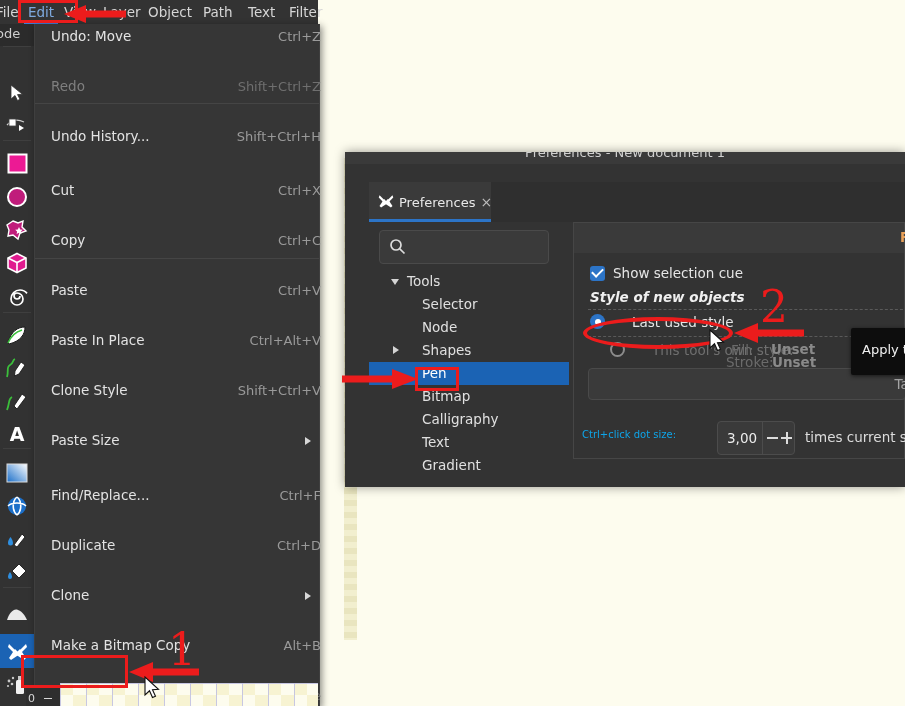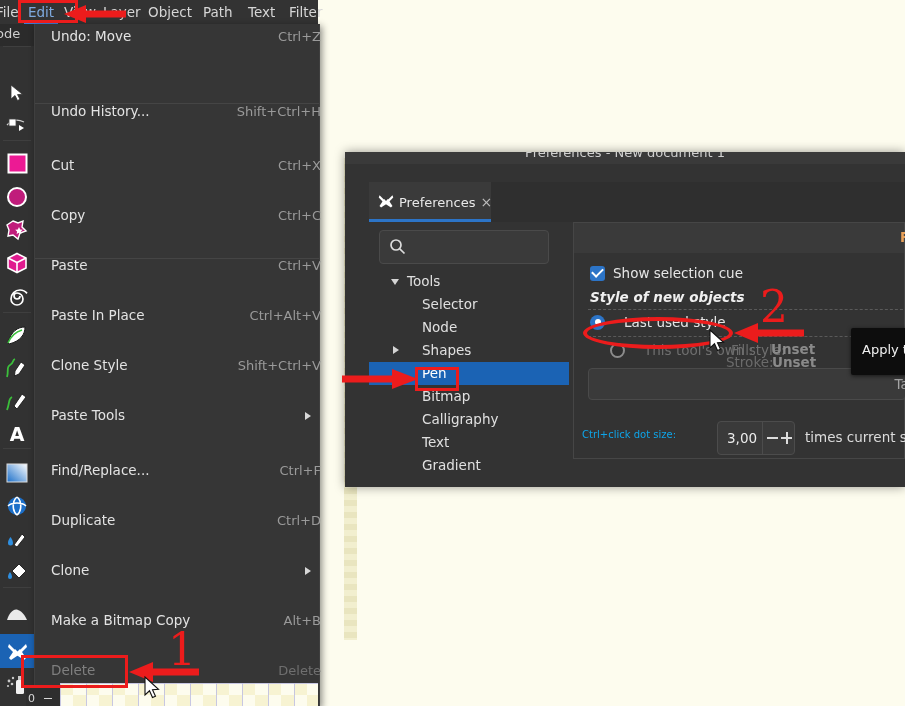--- a/index.html
+++ b/index.html
@@ -132,21 +132,21 @@
       display:flex;align-items:center;justify-content:center;}
   .cbox .chk{display:block;width:9px;height:5px;border-left:2px solid #fff;border-bottom:2px solid #fff;
       transform:rotate(-45deg);margin-top:-3px;}
   .cb-label{font-size:13.5px;color:#e6e6e6;}
 
   .sec-title{position:absolute;left:16px;top:36px;font-size:13.5px;font-weight:bold;color:#f0f0f0;font-style:italic;}
 
   .frame-dash{position:absolute;left:14px;top:56px;width:320px;height:26px;
       border-top:1px dashed #5a5a5a;border-bottom:1px dashed #5a5a5a;}
 
-  .radio-row{position:absolute;display:flex;align-items:center;gap:19px;}
+  .radio-row{position:absolute;display:flex;gap:27px;}
   .radio{width:15px;height:15px;border-radius:50%;background:#2c74c7;
       display:flex;align-items:center;justify-content:center;}
   .radio .dot{width:6px;height:6px;border-radius:50%;background:#fff;}
   .radio.off{background:#2d2d2d;border:2px solid #8c8c8c;box-sizing:border-box;}
   .radio-label{font-size:13.5px;color:#e6e6e6;}
   .radio-label.dim{color:#6f6f6f;}
 
   .dimtxt{position:absolute;color:#6b6b6b;font-size:13.5px;}
   .dimtxt.b{font-weight:bold;color:#8a8a8a;}
 
@@ -348,20 +348,24 @@
     </svg>
   </div>
 </div>
 
 <div class="abs" id="edit-menu">
 
   <div class="mrow" style="top:0">
     <span class="mlabel">Undo: Move</span>
     <span class="maccel">Ctrl+Z</span>
   </div>
+  <div class="mrow dim" style="top:25px">
+    <span class="mlabel">Redo</span>
+    <span class="maccel">Shift+Ctrl+Z</span>
+  </div>
   <div class="mrow" style="top:50px">
     <span class="mlabel">Undo History...</span>
     <span class="maccel">Shift+Ctrl+H</span>
   </div>
   <div class="abs msep" style="left:0;top:76px;width:284px"></div>
 
   <div class="mrow" style="top:79px">
     <span class="mlabel">Cut</span>
     <span class="maccel">Ctrl+X</span>
   </div>
@@ -375,21 +379,21 @@
   </div>
   <div class="mrow" style="top:154px">
     <span class="mlabel">Paste In Place</span>
     <span class="maccel">Ctrl+Alt+V</span>
   </div>
   <div class="mrow" style="top:179px">
     <span class="mlabel">Clone Style</span>
     <span class="maccel">Shift+Ctrl+V</span>
   </div>
   <div class="mrow" style="top:204px">
-    <span class="mlabel">Paste Tools</span>
+    <span class="mlabel">Paste Size</span>
     <span class="submark"></span>
   </div>
   <div class="abs msep" style="left:0;top:231px;width:284px"></div>
 
   <div class="mrow" style="top:234px">
     <span class="mlabel">Find/Replace...</span>
     <span class="maccel">Ctrl+F</span>
   </div>
   <div class="mrow" style="top:259px">
     <span class="mlabel">Duplicate</span>

